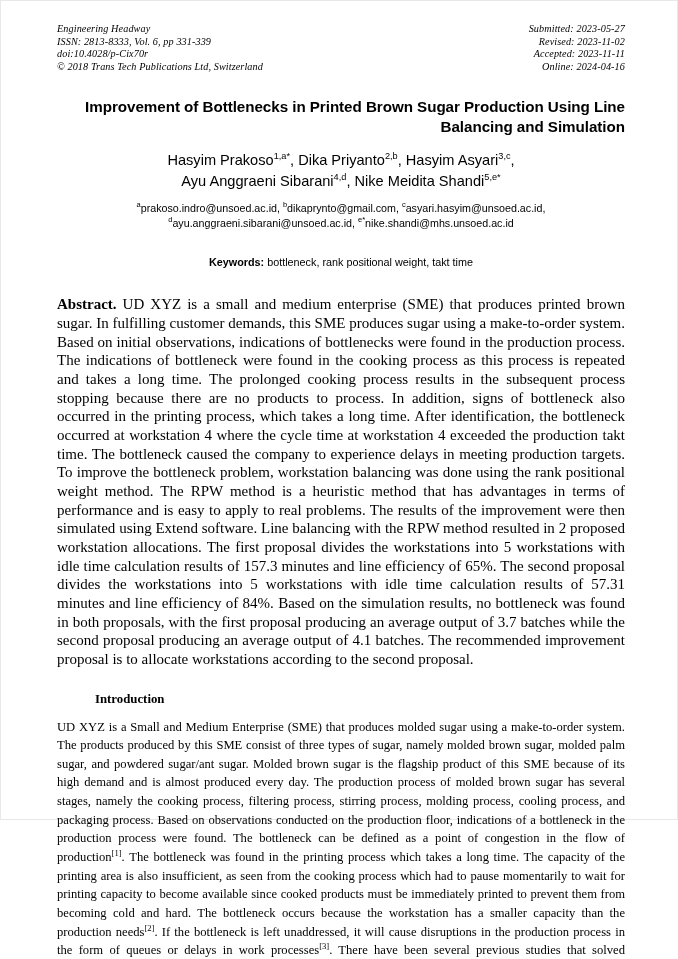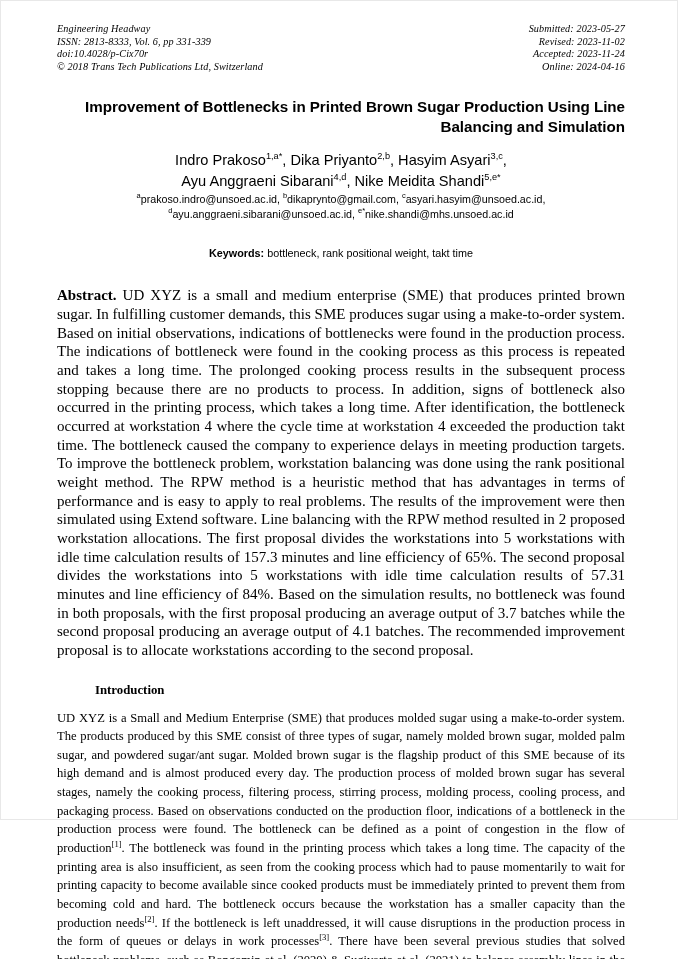--- a/index.html
+++ b/index.html
@@ -79,20 +79,21 @@
     line-height: 14px;
     text-align: center;
   }
   .affiliation sup {
     font-size: 7.4px;
     vertical-align: super;
     line-height: 0;
   }
 
   .emails {
+    margin-top: 9px;
     font-family: "Liberation Sans", sans-serif;
     font-size: 10.7px;
     line-height: 14.5px;
     text-align: center;
   }
   .emails sup {
     font-size: 7.5px;
     vertical-align: super;
     line-height: 0;
   }
@@ -152,29 +153,29 @@
     <div class="journal-header">
       <div class="left">
         <div>Engineering Headway</div>
         <div>ISSN: 2813-8333, Vol. 6, pp 331-339</div>
         <div>doi:10.4028/p-Cix70r</div>
         <div>© 2018 Trans Tech Publications Ltd, Switzerland</div>
       </div>
       <div class="right">
         <div>Submitted: 2023-05-27</div>
         <div>Revised: 2023-11-02</div>
-        <div>Accepted: 2023-11-24</div>
+        <div>Accepted: 2023-11-11</div>
         <div>Online: 2024-04-16</div>
       </div>
     </div>
 
     <div class="paper-title">Improvement of Bottlenecks in Printed Brown Sugar Production Using Line Balancing and Simulation</div>
 
     <div class="authors">
-      <span><span>Indro Prakoso</span><sup>1,a*</sup><span>, </span></span><span><span>Dika Priyanto</span><sup>2,b</sup><span>, </span></span><span><span>Hasyim Asyari</span><sup>3,c</sup><span>,</span></span><br><span><span>Ayu Anggraeni Sibarani</span><sup>4,d</sup><span>, </span></span><span><span>Nike Meidita Shandi</span><sup>5,e*</sup></span>
+      <span><span>Hasyim Prakoso</span><sup>1,a*</sup><span>, </span></span><span><span>Dika Priyanto</span><sup>2,b</sup><span>, </span></span><span><span>Hasyim Asyari</span><sup>3,c</sup><span>,</span></span><br><span><span>Ayu Anggraeni Sibarani</span><sup>4,d</sup><span>, </span></span><span><span>Nike Meidita Shandi</span><sup>5,e*</sup></span>
     </div>
 
 
     <div class="emails"><span><sup>a</sup><span>prakoso.indro@unsoed.ac.id</span><span>, </span></span><span><sup>b</sup><span>dikaprynto@gmail.com</span><span>, </span></span><span><sup>c</sup><span>asyari.hasyim@unsoed.ac.id</span><span>,</span></span><br><span><sup>d</sup><span>ayu.anggraeni.sibarani@unsoed.ac.id</span><span>, </span></span><span><sup>e*</sup><span>nike.shandi@mhs.unsoed.ac.id</span></span></div>
 
     <div class="keywords"><b>Keywords:</b><span> bottleneck, rank positional weight, takt time</span></div>
 
     <div class="abstract"><b>Abstract.</b><span> UD XYZ is a small and medium enterprise (SME) that produces printed brown sugar. In fulfilling customer demands, this SME produces sugar using a make-to-order system. Based on initial observations, indications of bottlenecks were found in the production process. The indications of bottleneck were found in the cooking process as this process is repeated and takes a long time. The prolonged cooking process results in the subsequent process stopping because there are no products to process. In addition, signs of bottleneck also occurred in the printing process, which takes a long time. After identification, the bottleneck occurred at workstation 4 where the cycle time at workstation 4 exceeded the production takt time. The bottleneck caused the company to experience delays in meeting production targets. To improve the bottleneck problem, workstation balancing was done using the rank positional weight method. The RPW method is a heuristic method that has advantages in terms of performance and is easy to apply to real problems. The results of the improvement were then simulated using Extend software. Line balancing with the RPW method resulted in 2 proposed workstation allocations. The first proposal divides the workstations into 5 workstations with idle time calculation results of 157.3 minutes and line efficiency of 65%. The second proposal divides the workstations into 5 workstations with idle time calculation results of 57.31 minutes and line efficiency of 84%. Based on the simulation results, no bottleneck was found in both proposals, with the first proposal producing an average output of 3.7 batches while the second proposal producing an average output of 4.1 batches. The recommended improvement proposal is to allocate workstations according to the second proposal.</span></div>
 
     <div class="section-heading">Introduction</div>

